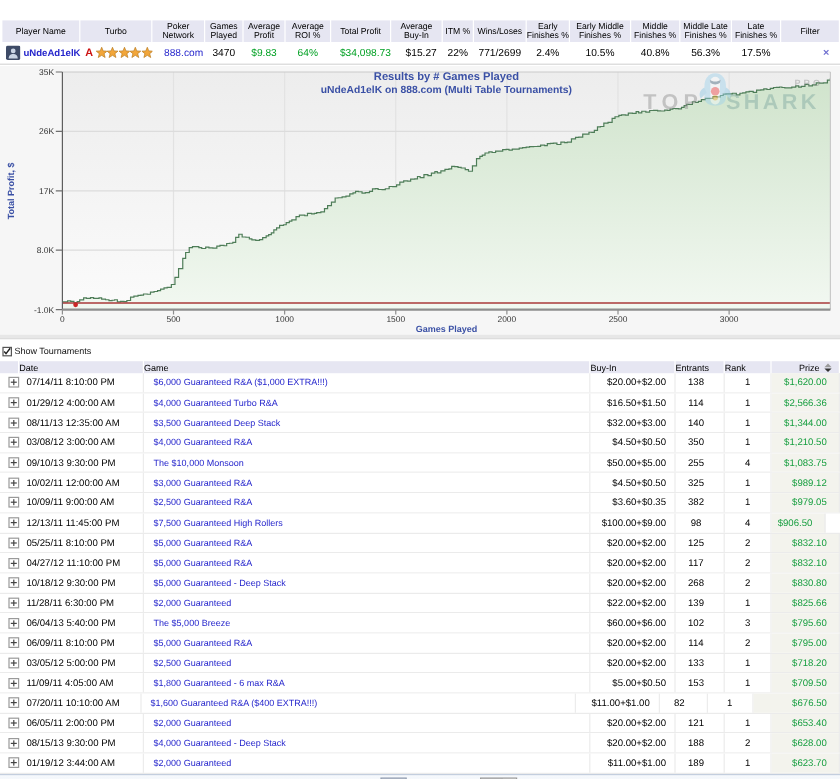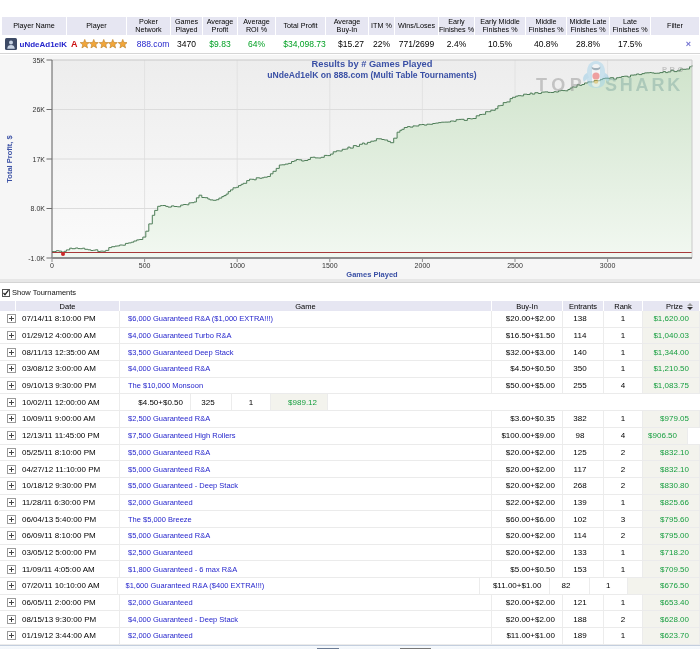--- a/index.html
+++ b/index.html
@@ -32,21 +32,21 @@
 
 
 #showt { position:absolute; left:0; top:266px; width:700px; height:18px; background:#fff; }
 #cbx { position:absolute; left:2px; top:6px; width:8px; height:8px; border:1px solid #555; background:#fff; }
 
 #showt span { position:absolute; left:12px; top:5px; font-size:7.5px; color:#111; }
 
 
 #ttable { position:absolute; left:0; top:284px; width:700px; }
 .th { display:flex; height:10px; }
-.hc2 { background:#e6e6f2; margin-right:1px; display:flex; align-items:center; justify-content:center; font-size:7.5px; color:#000; }
+.hc2 { background:#e6e6f2; margin-right:1px; display:flex; align-items:center; justify-content:flex-start; font-size:7.5px; color:#000; }
 .hc2.pr { justify-content:flex-end; padding-right:6px; }
 .sortdn { display:inline-flex; flex-direction:column; margin-left:4px; row-gap:1px; }
 .sortdn::before { content:""; width:0; height:0; border-left:3px solid transparent; border-right:3px solid transparent; border-bottom:3px solid #9a9a9a; }
 .sortdn::after { content:""; width:0; height:0; border-left:3px solid transparent; border-right:3px solid transparent; border-top:3px solid #333; }
 .tr { display:flex; height:16.7px; border-bottom:1px solid #ebebeb; background:#fff; }
 .td { font-size:8px; color:#000; display:flex; align-items:center; border-right:1px solid #ececec; }
 .td.t0 { justify-content:flex-start; padding-left:7px; border-right:none; }
 .td.t1 { padding-left:6px; }
 .td.t2 { padding-left:8px; color:#2525cc; font-size:7.5px; }
 .td.t3 { justify-content:flex-end; padding-right:7px; }
@@ -74,21 +74,21 @@
 #c2 { display:inline-block; background:#f6a21d; color:#fff; border-radius:50%; width:10px; height:10px; line-height:10px; text-align:center; font-size:8px; font-weight:bold; vertical-align:0.5px; }
 .ccom { color:#9cc7e6; font-weight:normal; }
 </style></head>
 <body>
 <div id="app">
 <div id="thead">
       <div class="hc" style="width:64px;margin-left:2px">
         <span>Player Name</span>
       </div>
       <div class="hc" style="width:59px">
-        <span>Player</span>
+        <span>Turbo</span>
       </div>
       <div class="hc" style="width:43px">
         <span>Poker<br>Network</span>
       </div>
       <div class="hc" style="width:31px">
         <span>Games<br>Played</span>
       </div>
       <div class="hc" style="width:34px">
         <span>Average<br>Profit</span>
       </div>
@@ -163,21 +163,21 @@
       <div class="dc c black" style="width:31px;">3470</div>
       <div class="dc c green" style="width:34px;">$9.83</div>
       <div class="dc c green" style="width:37px;">64%</div>
       <div class="dc c green" style="width:49px;padding-left:8px;">$34,098.73</div>
       <div class="dc c black" style="width:42px;padding-left:8px;">$15.27</div>
       <div class="dc c black" style="width:25px;">22%</div>
       <div class="dc c black" style="width:43px;">771/2699</div>
       <div class="dc c black" style="width:35px;">2.4%</div>
       <div class="dc c black" style="width:50px;">10.5%</div>
       <div class="dc c black" style="width:40px;">40.8%</div>
-      <div class="dc c black" style="width:42px;">28.8%</div>
+      <div class="dc c black" style="width:42px;">56.3%</div>
       <div class="dc c black" style="width:40px;">17.5%</div>
       <div class="dc" style="width:48px;justify-content:flex-end;padding-right:8px">
         <span class="fx">×</span>
       </div>
     </div>
 <svg id="chart" width="700" height="228" viewBox="0 0 700 228">
 <defs>
 <linearGradient id="areag" x1="0" y1="5" x2="0" y2="203" gradientUnits="userSpaceOnUse">
 <stop offset="0" stop-color="#cfe3cb"></stop>
           <stop offset="1" stop-color="#f2f8f1"></stop>
@@ -296,21 +296,21 @@
       </div>
 <div class="tr">
         <div class="td t0" style="width:16px">
           <span class="plus"></span>
         </div>
         <div class="td t1" style="width:104px">01/29/12 4:00:00 AM</div>
         <div class="td t2" style="width:372px">$4,000 Guaranteed Turbo R&amp;A</div>
         <div class="td t3" style="width:71px">$16.50+$1.50</div>
         <div class="td t4" style="width:41px">114</div>
         <div class="td t5" style="width:39px">1</div>
-        <div class="td t6" style="width:57px">$1,040.03</div>
+        <div class="td t6" style="width:57px">$2,566.36</div>
       </div>
 <div class="tr">
         <div class="td t0" style="width:16px">
           <span class="plus"></span>
         </div>
         <div class="td t1" style="width:104px">08/11/13 12:35:00 AM</div>
         <div class="td t2" style="width:372px">$3,500 Guaranteed Deep Stack</div>
         <div class="td t3" style="width:71px">$32.00+$3.00</div>
         <div class="td t4" style="width:41px">140</div>
         <div class="td t5" style="width:39px">1</div>
@@ -336,20 +336,21 @@
         <div class="td t3" style="width:71px">$50.00+$5.00</div>
         <div class="td t4" style="width:41px">255</div>
         <div class="td t5" style="width:39px">4</div>
         <div class="td t6" style="width:57px">$1,083.75</div>
       </div>
 <div class="tr">
         <div class="td t0" style="width:16px">
           <span class="plus"></span>
         </div>
         <div class="td t1" style="width:104px">10/02/11 12:00:00 AM</div>
+        <div class="td t2" style="width:372px">$3,000 Guaranteed R&amp;A</div>
         <div class="td t3" style="width:71px">$4.50+$0.50</div>
         <div class="td t4" style="width:41px">325</div>
         <div class="td t5" style="width:39px">1</div>
         <div class="td t6" style="width:57px">$989.12</div>
       </div>
 <div class="tr">
         <div class="td t0" style="width:16px">
           <span class="plus"></span>
         </div>
         <div class="td t1" style="width:104px">10/09/11 9:00:00 AM</div>

